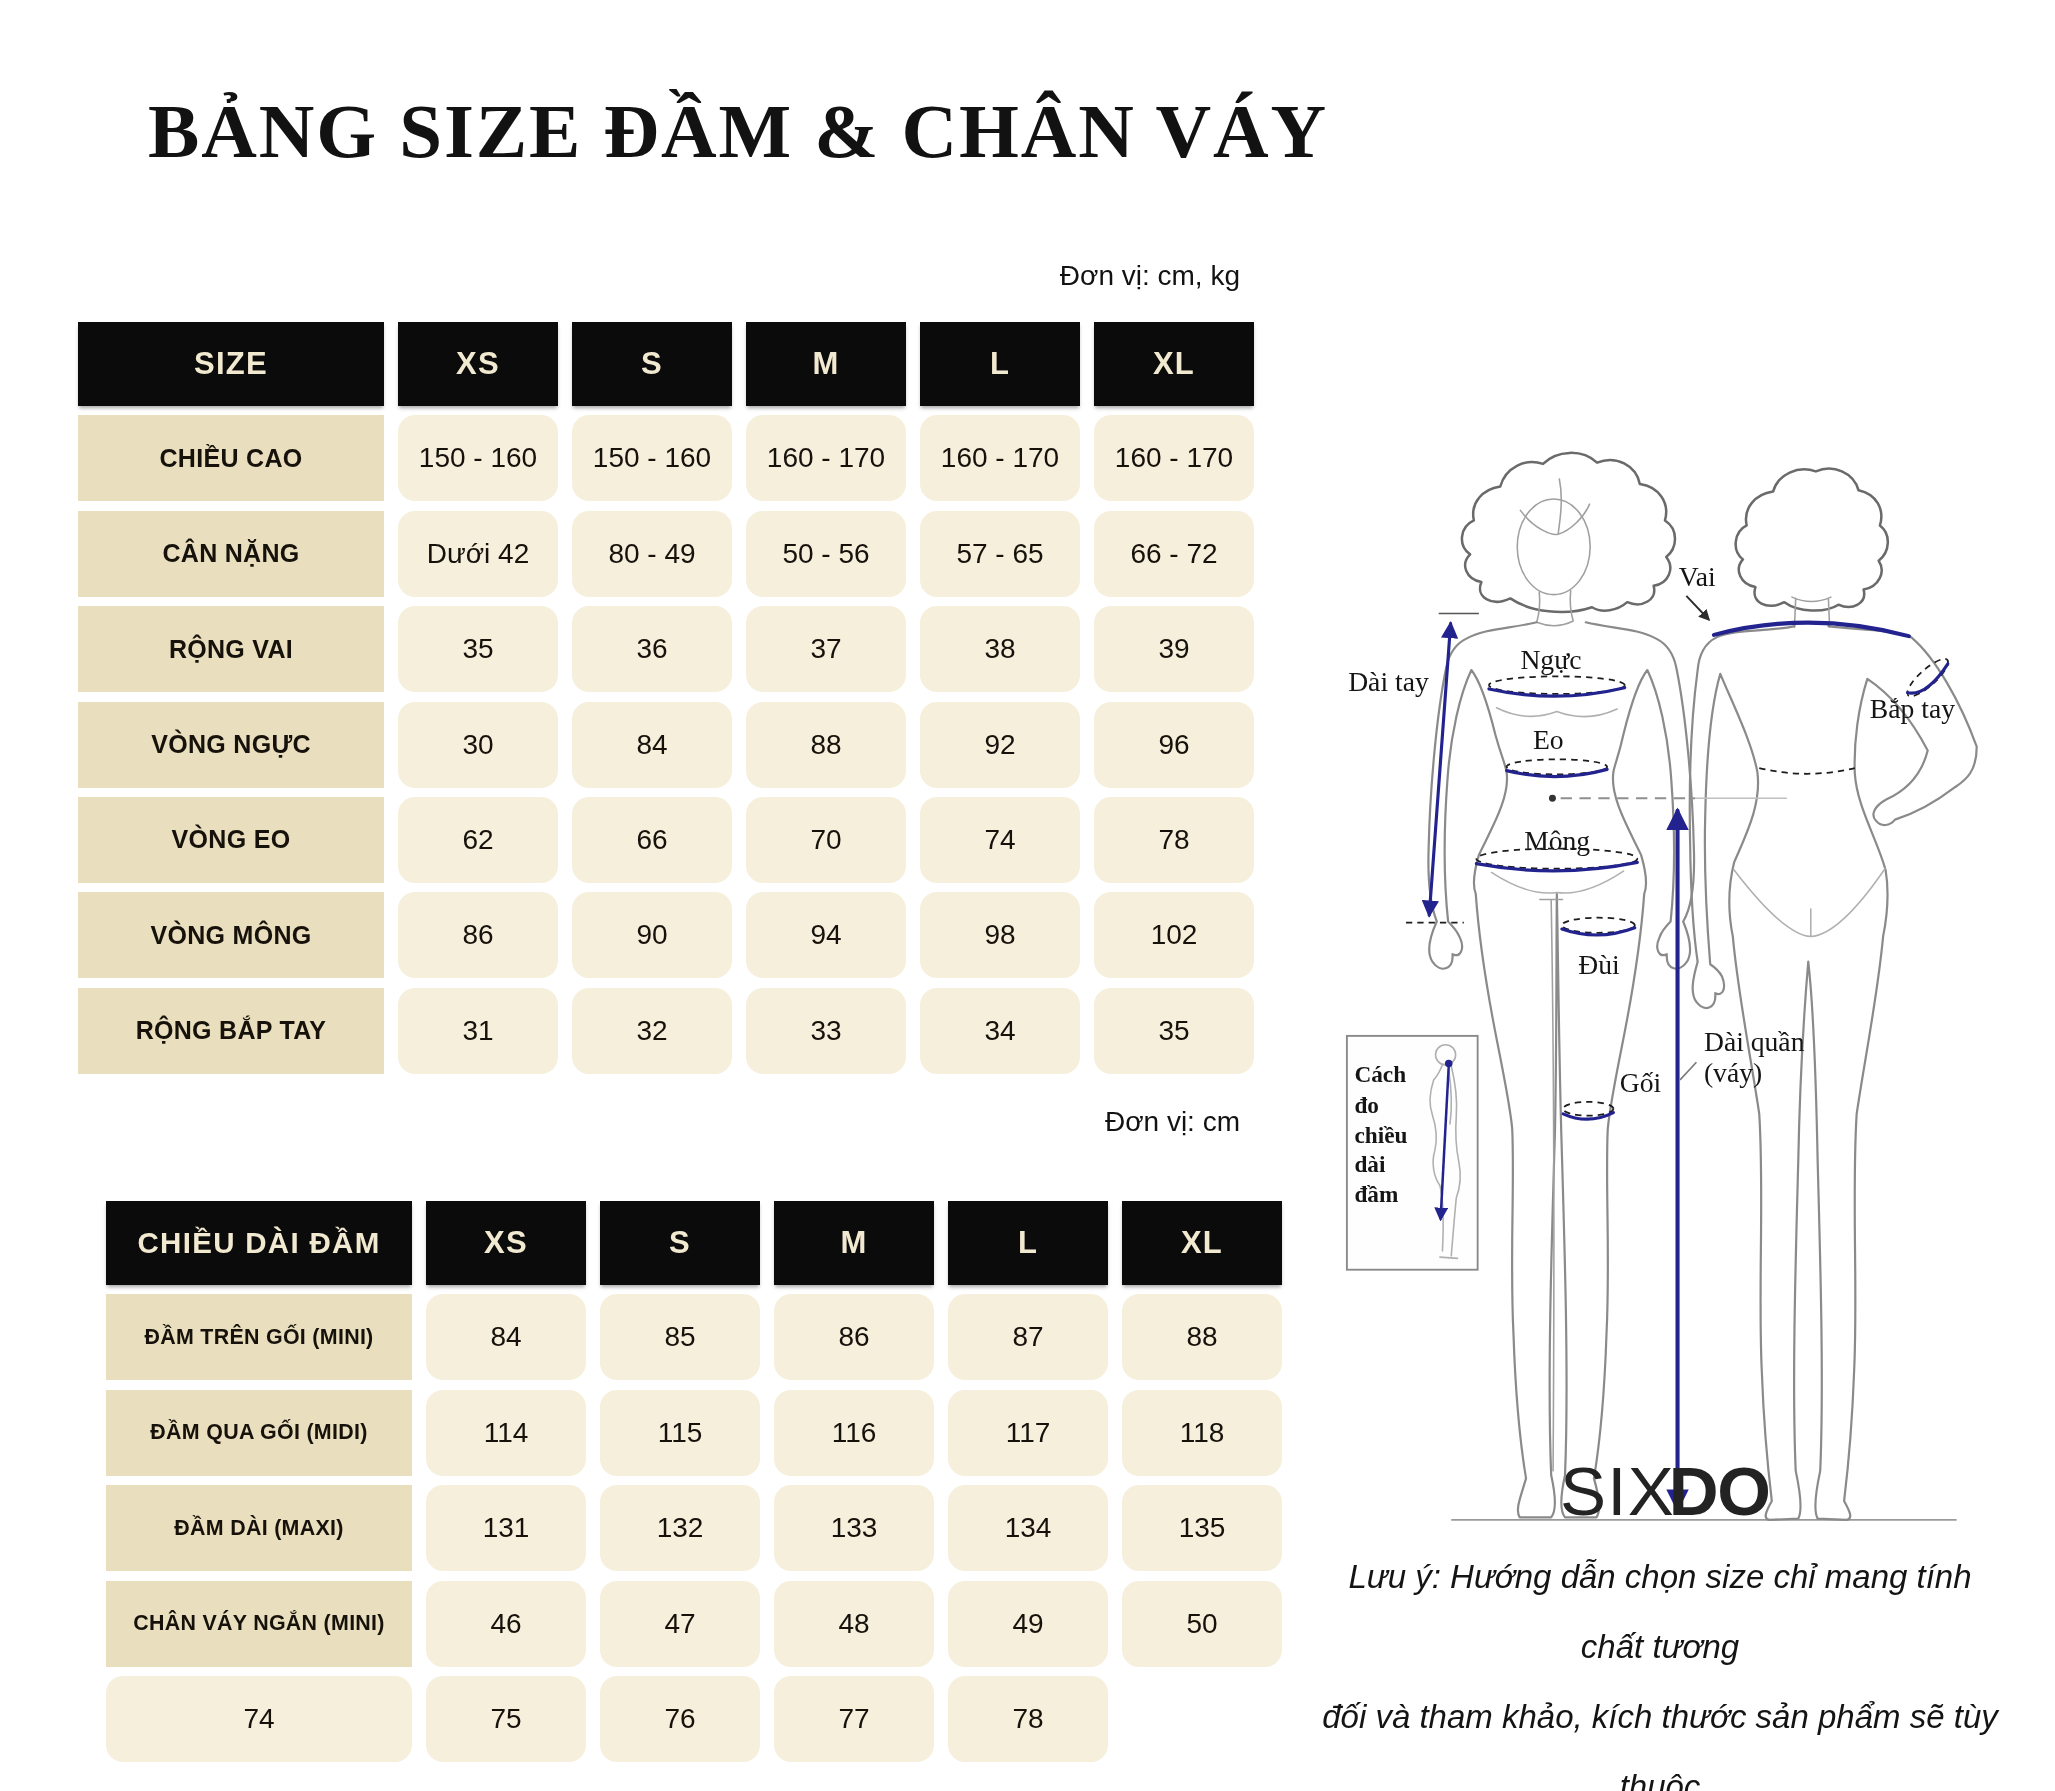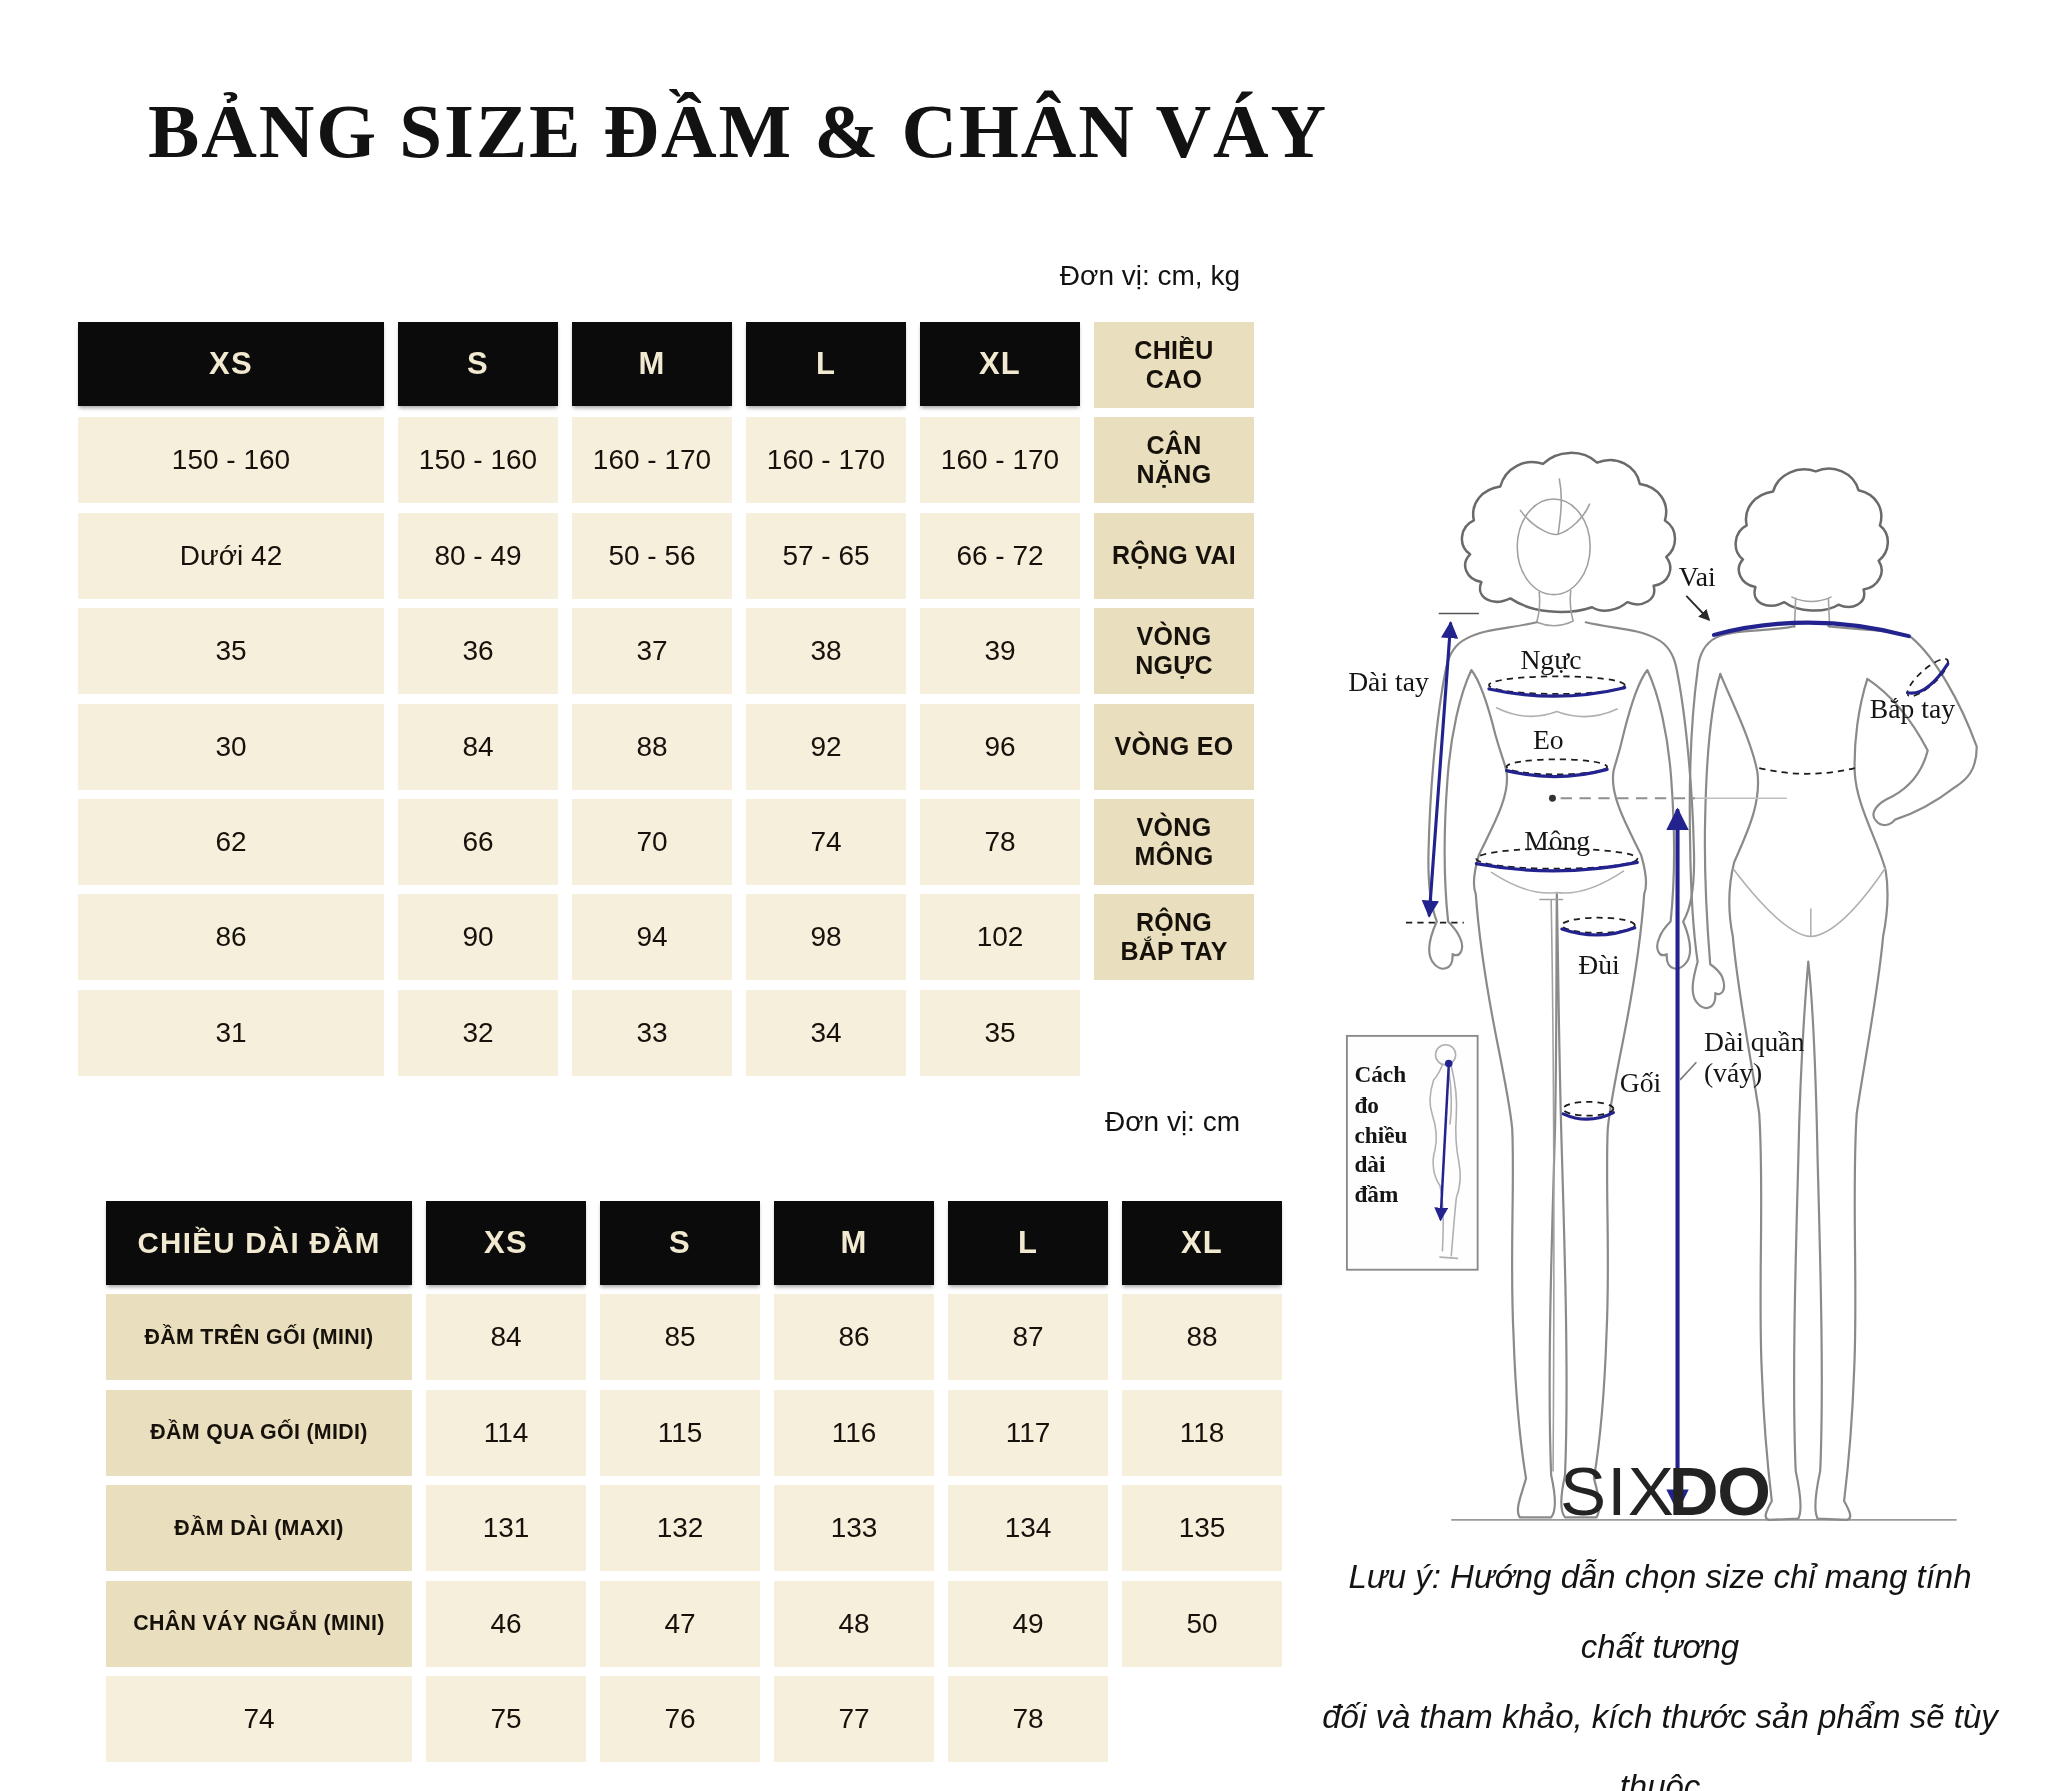--- a/index.html
+++ b/index.html
@@ -23,21 +23,21 @@
   }
   #table1{top:322px;}
   #table2{top:1201px;margin-left:28px;}
   .cell{display:flex;align-items:center;justify-content:center;text-align:center;}
   .hcell{
     background:#0b0b0b;color:#f2e9d1;height:84px;
     font-weight:700;font-size:31px;letter-spacing:1.3px;
     box-shadow:0 3.1px 3.8px -1.3px rgba(0,0,0,.35);
   }
   .lcell{background:#e9debd;color:#16120b;height:86px;font-weight:700;font-size:25px;letter-spacing:0.3px;padding:0 15px;}
-  .vcell{background:#f5efdc;color:#16120b;height:86px;font-size:28px;}
+  .vcell{background:#f5efdc;color:#16120b;height:86px;font-size:28px;border-radius:17px;}
   #table2 .hcell.first{font-size:29.5px;}
   #table2 .lcell{font-size:21.4px;}
 
   .diagram-wrap{position:absolute;left:1289px;top:440px;width:767px;height:1100px;}
 
   .brand-logo{
     position:absolute;left:1560px;top:1452px;font-size:69px;color:#232323;
     letter-spacing:0;white-space:nowrap;
   }
   .brand-logo .thin{font-weight:400;letter-spacing:1.3px;}
@@ -62,20 +62,21 @@
 </style>
 </head>
 <body>
 
 <div class="page-title">BẢNG SIZE ĐẦM &amp; CHÂN VÁY</div>
 
 <div class="unit" id="unit1">Đơn vị: cm, kg</div>
 <div class="unit" id="unit2">Đơn vị: cm</div>
 
 <div class="size-table" id="table1">
+  <div class="cell hcell first">SIZE</div>
   <div class="cell hcell">XS</div>
   <div class="cell hcell">S</div>
   <div class="cell hcell">M</div>
   <div class="cell hcell">L</div>
   <div class="cell hcell">XL</div>
 
   <div class="cell lcell">CHIỀU CAO</div>
   <div class="cell vcell">150 - 160</div>
   <div class="cell vcell">150 - 160</div>
   <div class="cell vcell">160 - 170</div>

